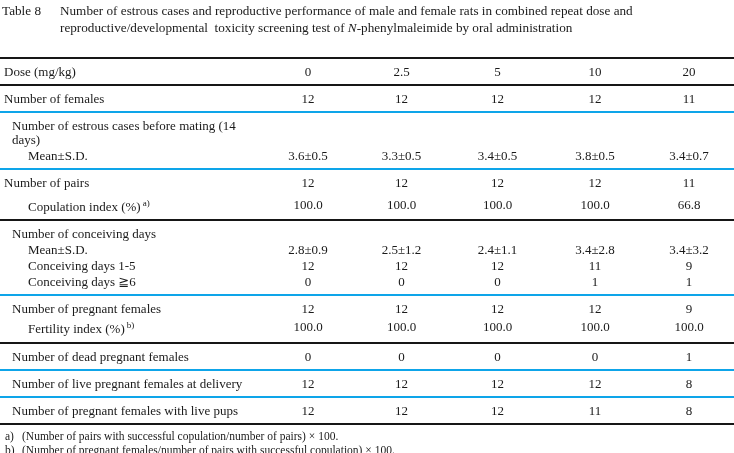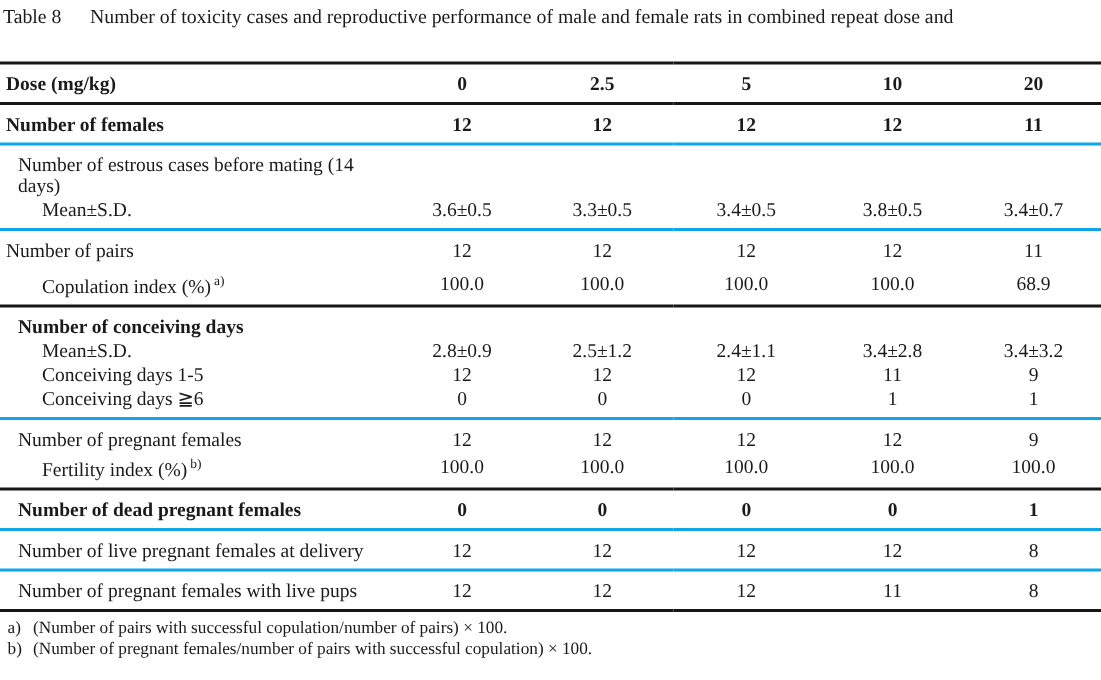--- a/index.html
+++ b/index.html
@@ -31,39 +31,40 @@
     table-layout: fixed;
     font-size: 13px;
     border-bottom: 2px solid #161616;
   }
   td { padding: 1px 0; line-height: 14px; vertical-align: middle; }
   td.label { text-align: left; }
   td.val { text-align: center; }
   .indent-0 { padding-left: 4px; }
   .indent-1 { padding-left: 12px; }
   .indent-2 { padding-left: 28px; }
-  tr.rule-thick td { border-top: 2px solid #161616; padding-top: 6px; font-weight: bold; }
+  tr.rule-thick td { border-top: 2px solid #161616; padding-top: 6px; }
   tr.rule-thin  td { border-top: 2px solid #0ea5e9; padding-top: 6px; }
   tr.group-end  td { padding-bottom: 5px; }
   sup { font-size: 9px; margin-left: 2px; }
 
   
   .footnotes { padding: 4px 0 0 5px; font-size: 11.5px; line-height: 14px; }
   .footnote { display: flex; }
   .fn-marker { width: 17px; flex: none; }
 </style>
 </head>
 <body>
 
 <div class="page">
 
   <div class="caption">
     <span class="caption-label">Table 8</span>
     <span class="caption-text">
-      <span class="cap-line">Number of toxicity cases and reproductive performance of male and female rats in combined repeat dose and</span>
+      <span class="cap-line">Number of estrous cases and reproductive performance of male and female rats in combined repeat dose and</span>
+      <span class="cap-line"><span>reproductive/developmental&nbsp; toxicity screening test of </span><i>N</i><span>-phenylmaleimide by oral administration</span></span>
     </span>
   </div>
 
   <table class="data">
     <colgroup>
       <col style="width:262px">
       <col style="width:92px">
       <col style="width:95px">
       <col style="width:97px">
       <col style="width:98px">
@@ -109,21 +110,21 @@
           <td class="val">12</td>
           <td class="val">12</td>
           <td class="val">11</td>
         </tr>
         <tr class="rule-none group-end">
           <td class="label indent-2"><span>Copulation index (%)</span><sup>a)</sup></td>
           <td class="val">100.0</td>
           <td class="val">100.0</td>
           <td class="val">100.0</td>
           <td class="val">100.0</td>
-          <td class="val">68.9</td>
+          <td class="val">66.8</td>
         </tr>
         <tr class="rule-thick">
           <td class="label indent-1"><span>Number of conceiving days</span></td>
           <td class="val"></td>
           <td class="val"></td>
           <td class="val"></td>
           <td class="val"></td>
           <td class="val"></td>
         </tr>
         <tr class="rule-none">

